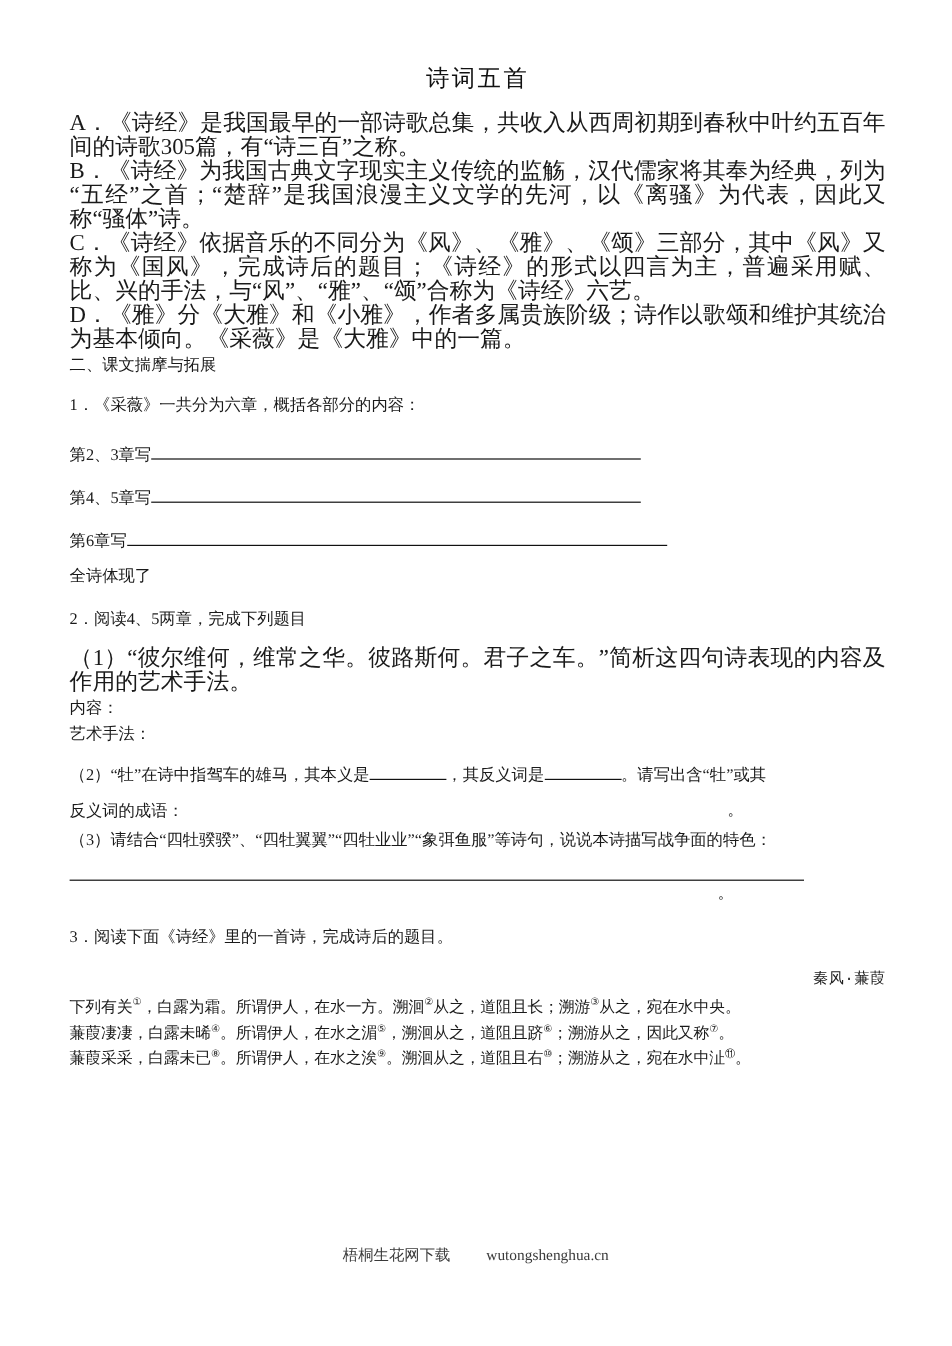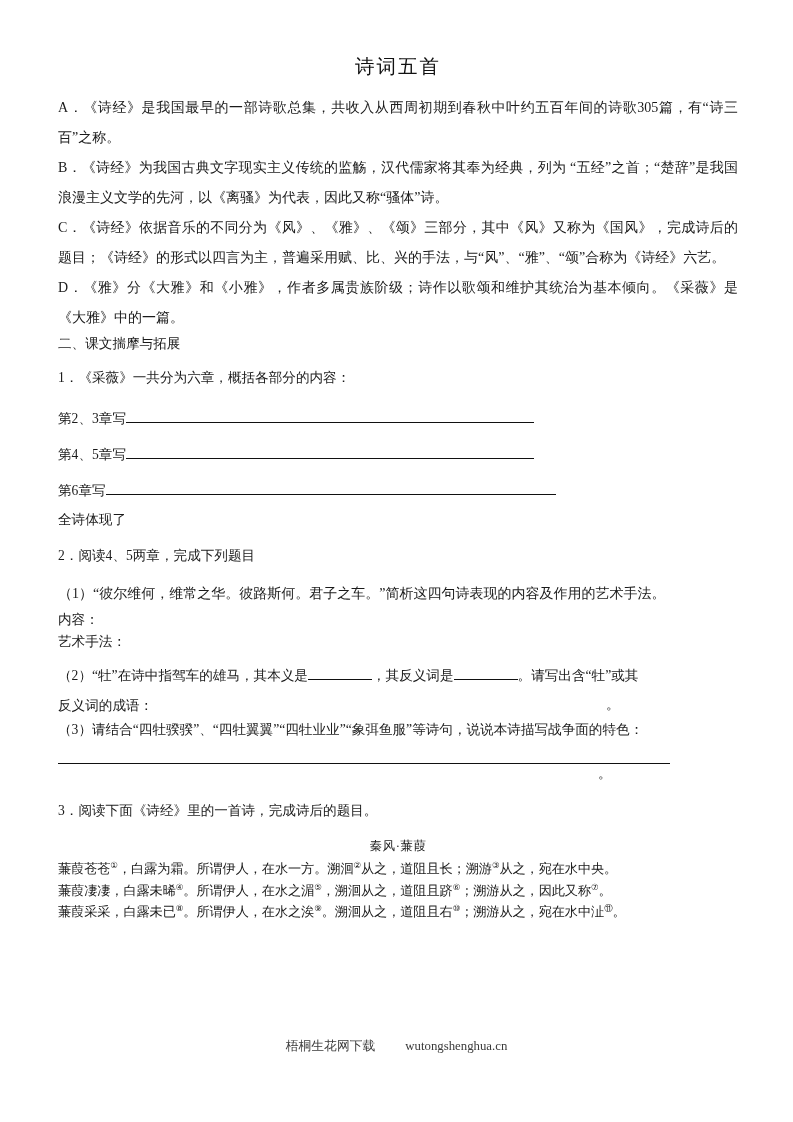--- a/index.html
+++ b/index.html
@@ -38,22 +38,22 @@
   }
   .p-tight {
     line-height: 22px;
   }
   .q-stem {
     font-size: 13.6px;
     line-height: 30px;
     margin: 0;
   }
   .opt {
-    font-size: 14px;
-    line-height: 30px;
+    font-size: 19px;
+    line-height: 20px;
     margin: 0;
     text-align: justify;
     word-break: break-all;
   }
   .sec-head {
     font-size: 13.6px;
     line-height: 22px;
     margin: 0;
   }
   .blank-row {
@@ -85,25 +85,26 @@
     font-size: 13.6px;
     line-height: 20px;
     margin: 0;
     padding-left: 548px;
     color: #1c1c1c;
   }
   .dot-line-2 {
     padding-left: 540px;
   }
   .poem-title {
-    text-align: center;
+    text-align: right;
     font-size: 12.6px;
     line-height: 24px;
     margin: 0;
     letter-spacing: 0.5px;
+    font-family: Liberation Mono, monospace;
   }
   .poem-line {
     font-size: 13.2px;
     line-height: 21.5px;
     margin: 0;
     white-space: nowrap;
     letter-spacing: -0.1px;
   }
   .sup {
     font-size: 8.5px;
@@ -191,21 +192,21 @@
 
     <div class="spacer-12"></div>
 
     <p class="q-stem">3．阅读下面《诗经》里的一首诗，完成诗后的题目。</p>
 
     <div class="spacer-8"></div>
 
     <p class="poem-title">秦风·蒹葭</p>
 
     <div>
-      <p class="poem-line" id="poem-line-0"><span>蒹葭苍苍</span><span class="sup">①</span><span>，白露为霜。所谓伊人，在水一方。溯洄</span><span class="sup">②</span><span>从之，道阻且长；溯游</span><span class="sup">③</span><span>从之，宛在水中央。</span></p>
+      <p class="poem-line" id="poem-line-0"><span>下列有关</span><span class="sup">①</span><span>，白露为霜。所谓伊人，在水一方。溯洄</span><span class="sup">②</span><span>从之，道阻且长；溯游</span><span class="sup">③</span><span>从之，宛在水中央。</span></p>
       <p class="poem-line" id="poem-line-1"><span>蒹葭凄凄，白露未晞</span><span class="sup">④</span><span>。所谓伊人，在水之湄</span><span class="sup">⑤</span><span>，溯洄从之，道阻且跻</span><span class="sup">⑥</span><span>；溯游从之，因此又称</span><span class="sup">⑦</span><span>。</span></p>
       <p class="poem-line" id="poem-line-2"><span>蒹葭采采，白露未已</span><span class="sup">⑧</span><span>。所谓伊人，在水之涘</span><span class="sup">⑨</span><span>。溯洄从之，道阻且右</span><span class="sup">⑩</span><span>；溯游从之，宛在水中沚</span><span class="sup">⑪</span><span>。</span></p>
     </div>
 
   </div>
 
   <div class="footer">
     <span class="site-name">梧桐生花网下载</span><span class="site-url">wutongshenghua.cn</span>
   </div>
 </div>

